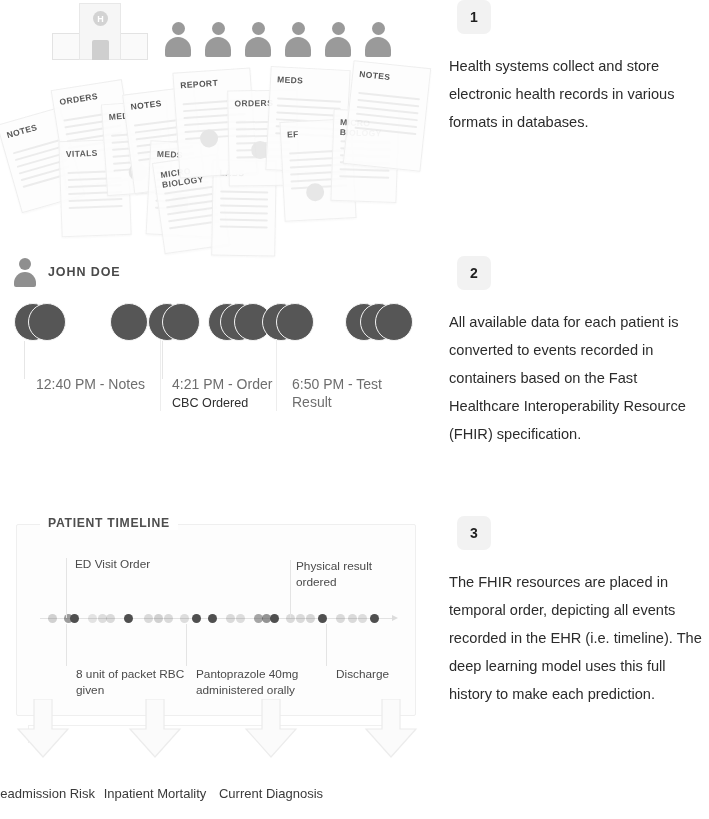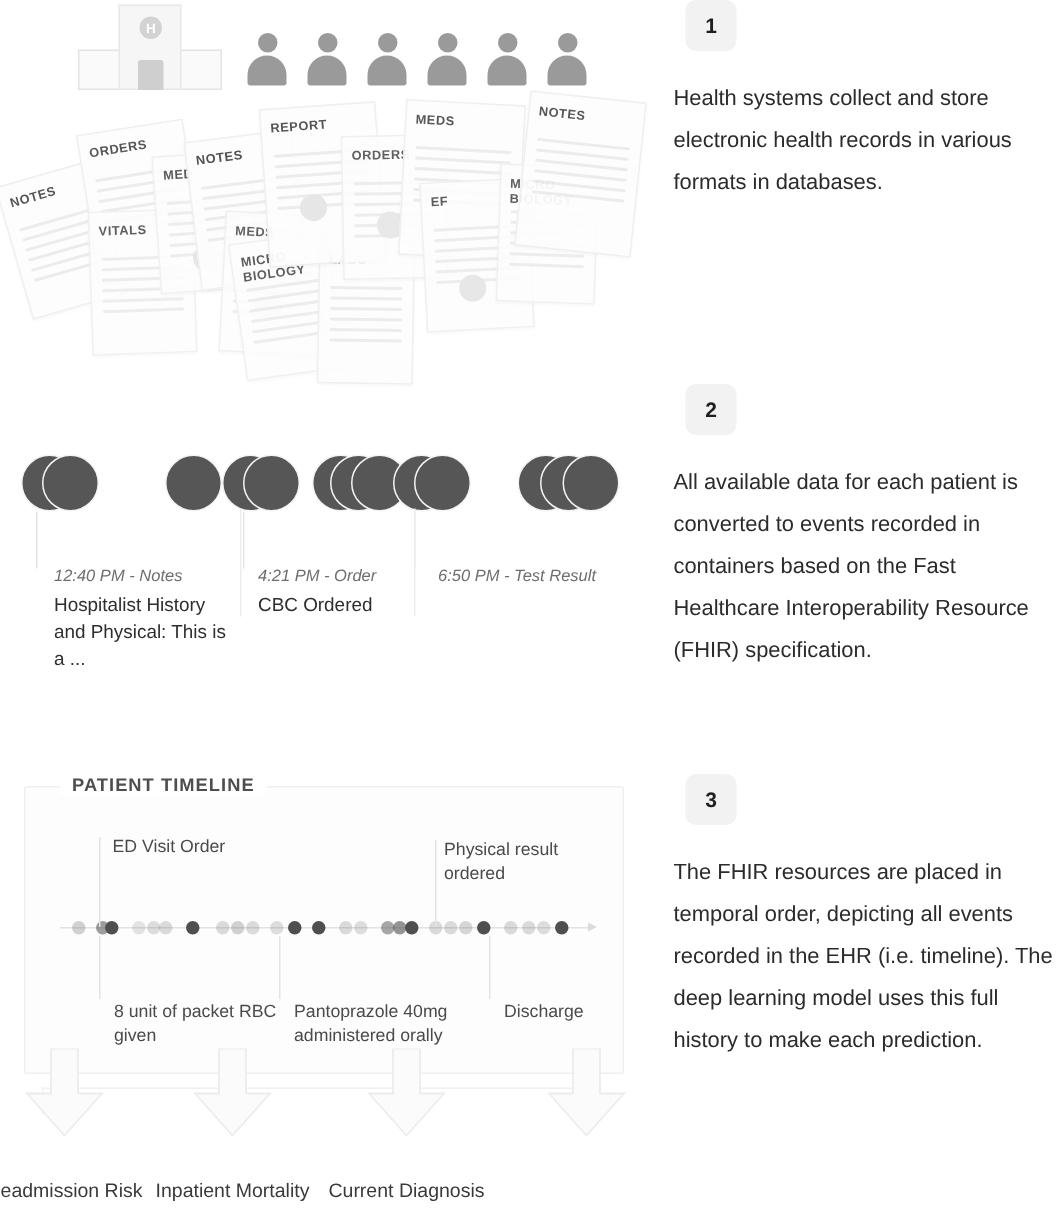--- a/index.html
+++ b/index.html
@@ -75,21 +75,21 @@
   .pname{margin-left:12px;font-size:12.5px;font-weight:bold;letter-spacing:.9px;color:#4a4a4a;}
 
   .circles{position:absolute;left:0;top:50px;width:449px;height:40px;}
   .ev{position:absolute;top:0;width:38px;height:38px;border-radius:50%;background:#565656;border:1px solid #f4f4f4;box-sizing:border-box;}
 
   .connectors{position:absolute;left:0;top:88px;width:449px;height:40px;}
   .conn{position:absolute;top:0;width:1px;height:38px;background:#e6e6e6;}
 
   .evtexts{position:absolute;left:0;top:122px;width:449px;}
   .evtext{position:absolute;top:0;width:125px;}
-  .evtime{font-size:11px;font-style:italic;color:#6e6e6e;line-height:18px;}
+  .evtime{font-size:14px;color:#6e6e6e;line-height:18px;}
   .evdesc{font-size:12.6px;color:#2e2e2e;line-height:18px;margin-top:1px;}
   .evsep{position:absolute;top:0;width:1px;height:72px;background:#ededed;}
 
   
   .panel3{position:absolute;left:0;top:508px;width:449px;height:311px;}
   .tlbox{position:absolute;left:16px;top:16px;width:400px;height:192px;
          border:1px solid #efefef;border-radius:2px;box-sizing:border-box;background:#fdfdfd;}
   .tllegend{position:absolute;left:40px;top:8px;background:#ffffff;padding:0 8px;
             font-size:12.2px;font-weight:bold;letter-spacing:.7px;color:#4e4e4e;}
 
@@ -308,20 +308,27 @@
             <i></i>
             <i></i>
             <i></i>
             <i></i>
           </div>
         </div>
       </div>
   </div>
 
   <div class="panel2">
+    <div class="pname-row">
+      <div class="av">
+        <div class="head"></div>
+        <div class="body"></div>
+      </div>
+      <div class="pname">JOHN DOE</div>
+    </div>
 
     <div class="circles">
         <div class="ev" style="left: 14px;"></div>
         <div class="ev" style="left: 28px;"></div>
         <div class="ev" style="left: 110px;"></div>
         <div class="ev" style="left: 148px;"></div>
         <div class="ev" style="left: 162px;"></div>
         <div class="ev" style="left: 208px;"></div>
         <div class="ev" style="left: 220px;"></div>
         <div class="ev" style="left: 234px;"></div>
@@ -332,21 +339,20 @@
         <div class="ev" style="left: 375px;"></div>
       </div>
     <div class="connectors">
         <div class="conn" style="left: 24px;"></div>
         <div class="conn" style="left: 162px;"></div>
         <div class="conn" style="left: 276px;"></div>
       </div>
     <div class="evtexts">
         <div class="evtext" style="left: 36px;">
           <div class="evtime">12:40 PM - Notes</div>
-          <div class="evdesc">Hospitalist History and Physical: This is a ...</div>
         </div>
         <div class="evtext" style="left: 172px;">
           <div class="evtime">4:21 PM - Order</div>
           <div class="evdesc">CBC Ordered</div>
         </div>
         <div class="evtext" style="left: 292px;">
           <div class="evtime">6:50 PM - Test Result</div>
         </div>
         <div class="evsep" style="left: 160px; top: -36px;"></div>
         <div class="evsep" style="left: 276px; top: -36px;"></div>

